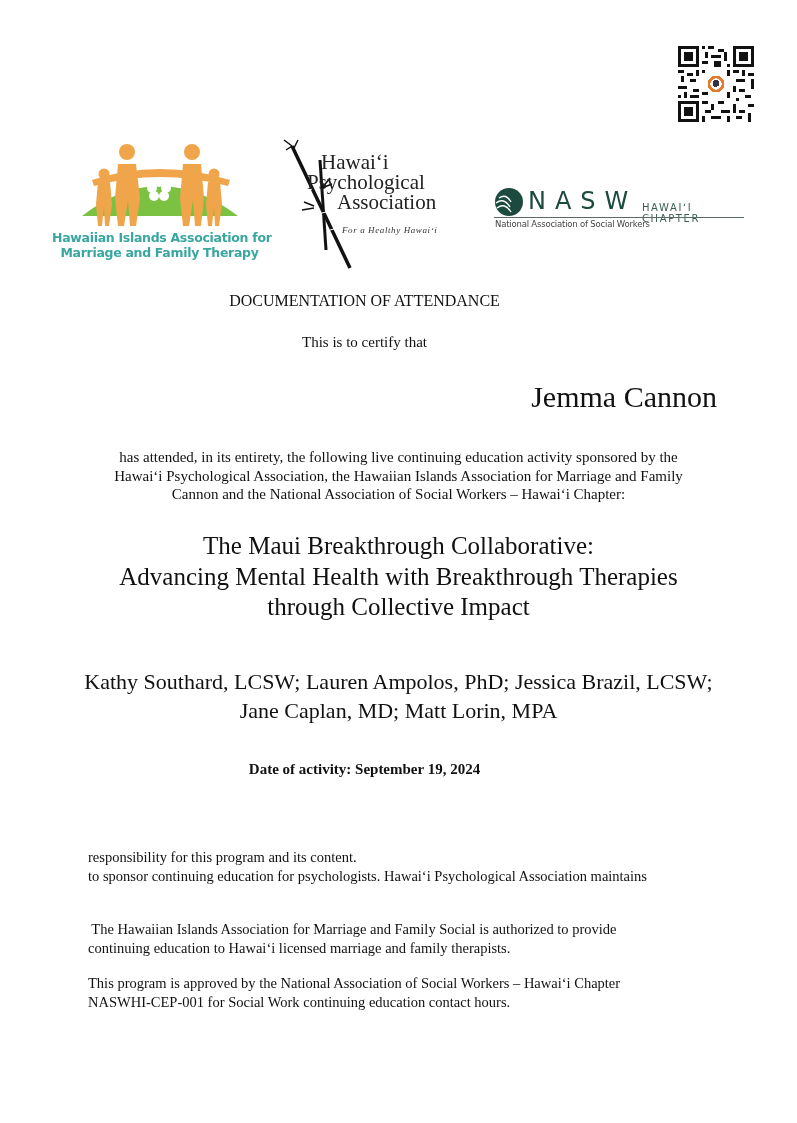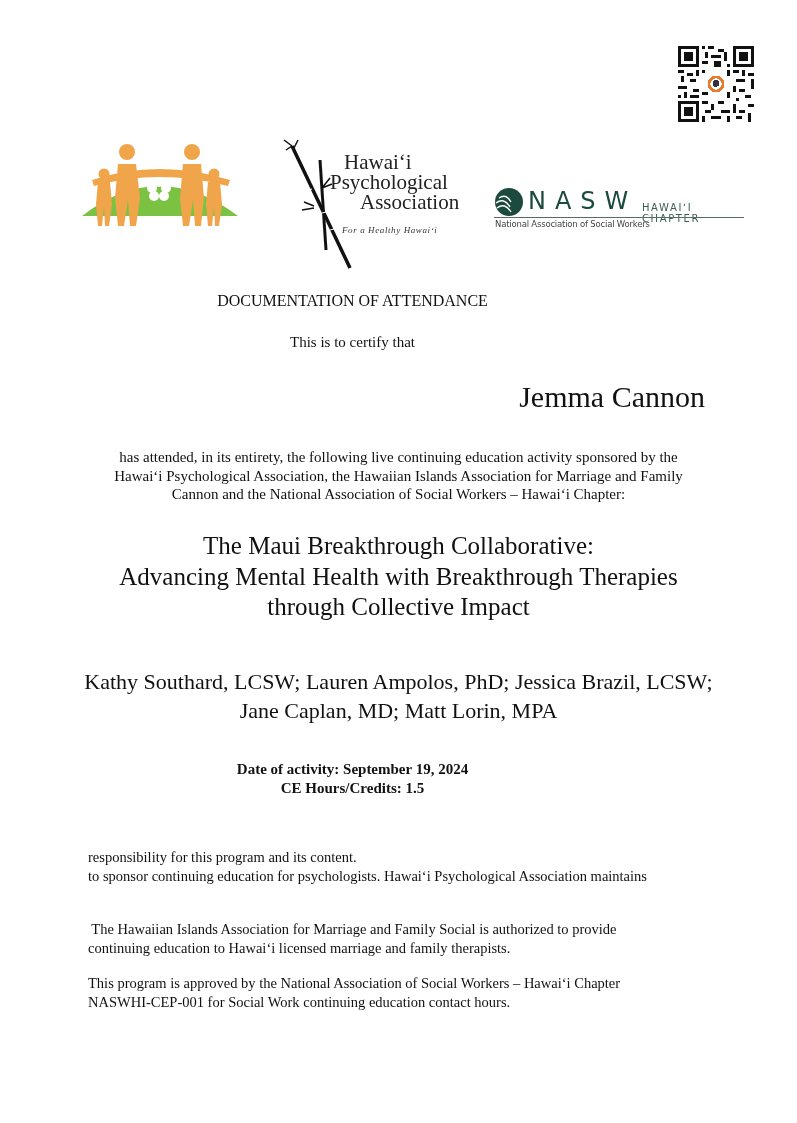--- a/index.html
+++ b/index.html
@@ -1,35 +1,35 @@
 <!DOCTYPE html>
 <html><head>
   <meta charset="utf-8">
   <style>
     html, body { margin: 0; padding: 0; background: #ffffff; }
     body {
       width: 797px; height: 1123px; position: relative; overflow: hidden;
       font-family: "Liberation Serif", serif; color: #111111;
     }
     .abs { position: absolute; }
-    .center { left: 0; width: 705px; text-align: center; }
+    .center { left: 0; width: 705px; text-align: center; padding-left: 12px; }
 
     
     .qr { left: 678px; top: 46px; width: 76px; height: 76px; }
 
     
     .logo-hiamft { left: 52px; top: 138px; width: 215px; height: 125px; }
     .hiamft-text {
       position: absolute; left: 0; top: 92px; width: 215px; text-align: center;
       font-family: "DejaVu Sans", sans-serif; font-weight: bold; font-size: 12.5px;
       color: #3aa6a0; line-height: 15px; letter-spacing: -0.3px;
     }
     .logo-hpa { left: 282px; top: 138px; width: 170px; height: 140px; }
     .hpa-name {
-      position: absolute; left: 48px; top: 14px; font-family: "Liberation Serif", serif;
+      position: absolute; left: 25px; top: 14px; font-family: "Liberation Serif", serif;
       font-size: 21px; line-height: 20px; color: #222;
     }
     .hpa-name span { display: block; }
     .hpa-l1 { padding-left: 14px; }
     .hpa-l3 { padding-left: 30px; }
     .hpa-tag {
       position: absolute; left: 60px; top: 87px; font-style: italic; font-size: 9px;
       letter-spacing: 0.6px; color: #333;
     }
     .logo-nasw { left: 492px; top: 185px; width: 255px; height: 50px; }
@@ -100,20 +100,24 @@
     <path d="M156 44 L168 44 L170 66 L167 88 L163 88 L162 68 L160 88 L156 88 L154 66 Z" fill="#f0a54a"></path>
     <g fill="#ffffff">
       <circle cx="107" cy="44" r="5"></circle>
         <circle cx="100" cy="50" r="5"></circle>
         <circle cx="114" cy="50" r="5"></circle>
       <circle cx="102" cy="58" r="5"></circle>
         <circle cx="112" cy="58" r="5"></circle>
     </g>
     <circle cx="107" cy="52" r="2" fill="#7cc242"></circle>
   </svg>
+  <div class="hiamft-text">
+    <span class="line">Hawaiian Islands Association for</span>
+    <span class="line">Marriage and Family Therapy</span>
+  </div>
 </div>
 
 <div class="abs logo-hpa">
   <svg style="position:absolute;left:0;top:0" width="75" height="135" viewBox="0 0 75 135">
     <path d="M10 8 L68 130" stroke="#111" stroke-width="3.5" fill="none"></path>
     <path d="M38 22 L44 112" stroke="#111" stroke-width="3" fill="none"></path>
     <path d="M10 8 L2 2 M10 8 L4 12 M12 10 L16 2" stroke="#111" stroke-width="1.5"></path>
     <path d="M40 50 L48 40 M40 50 L50 46" stroke="#111" stroke-width="1.5"></path>
     <path d="M32 68 L22 64 M32 70 L20 72" stroke="#111" stroke-width="1.5"></path>
     <path d="M26 52 L30 51 M40 75 L44 74 M48 92 L52 91" stroke="#fff" stroke-width="1"></path>
@@ -153,21 +157,20 @@
   <span class="line">through Collective Impact</span>
 </div>
 
 <div class="abs presenters" style="text-align:center">
   <span class="line">Kathy Southard, LCSW; Lauren Ampolos, PhD; Jessica Brazil, LCSW;</span>
   <span class="line">Jane Caplan, MD; Matt Lorin, MPA</span>
 </div>
 
 <div class="abs center date-block">
   <span class="line">Date of activity: September 19, 2024</span>
-  <span class="line">CE Hours/Credits: 1.5</span>
 </div>
 
 <div class="abs fine-print fp1">
   <span class="line">responsibility for this program and its content.</span>
   <span class="line">to sponsor continuing education for psychologists. Hawaiʻi Psychological Association maintains</span>
 </div>
 
 <div class="abs fine-print fp2">
   <span class="line" style="white-space:pre"> The Hawaiian Islands Association for Marriage and Family Social is authorized to provide</span>
   <span class="line">continuing education to Hawaiʻi licensed marriage and family therapists.</span>

